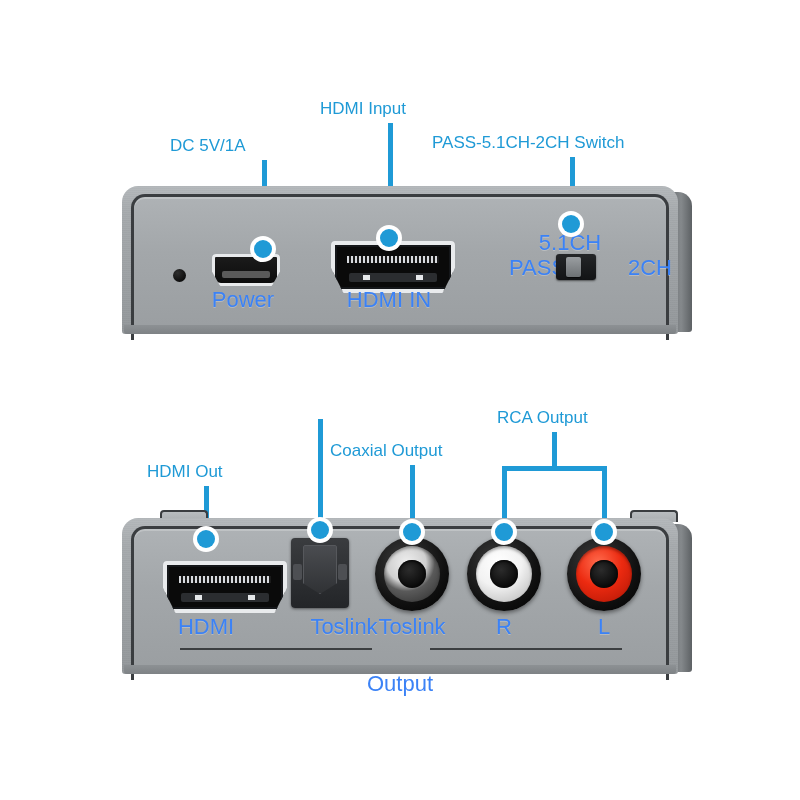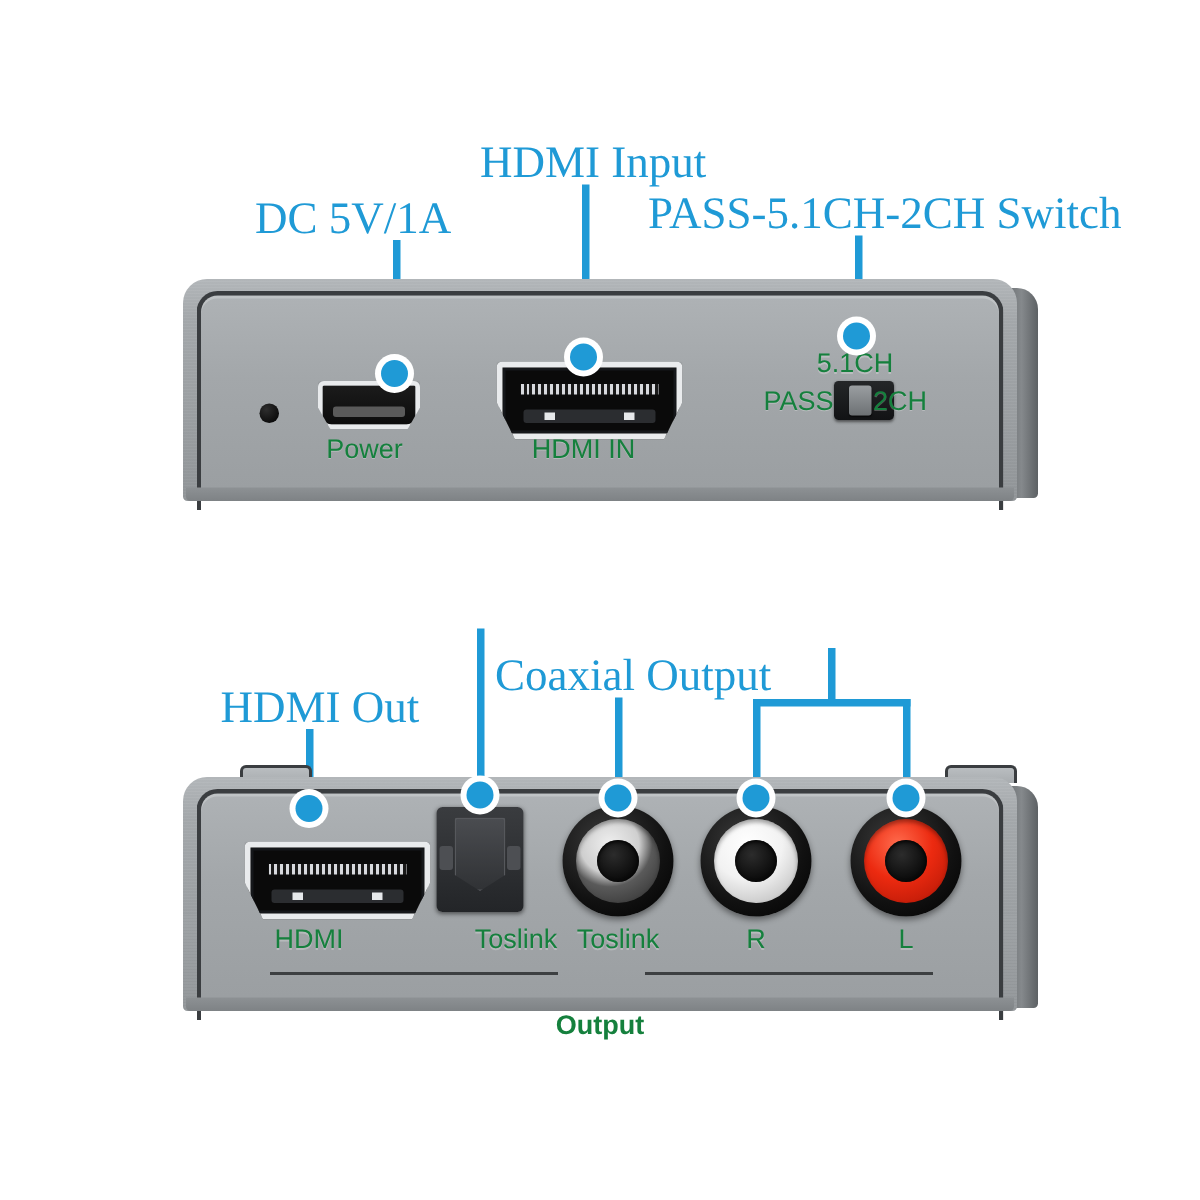--- a/index.html
+++ b/index.html
@@ -9,25 +9,24 @@
     font-family:"Liberation Sans", sans-serif;
     overflow:hidden;
     position:relative;
   }
   #stage{position:absolute;inset:0;width:800px;height:800px;}
 
   
   .anno-label{
     position:absolute;
     color:#1f9ad6;
-    font-size:30px;
+    font-size:17px;
     line-height:26px;
     white-space:nowrap;
     letter-spacing:0px;
-    font-family:Liberation Serif, serif;
   }
   .lead{
     position:absolute;
     background:#1f9ad6;
   }
   .lead-v{width:5px;}
   .lead-h{height:5px;}
   .dot{
     position:absolute;
     width:18px;height:18px;
@@ -188,22 +187,22 @@
   
   .led{
     position:absolute;width:13px;height:13px;border-radius:50%;
     background:radial-gradient(circle at 35% 30%,#2e2e2e,#000);
     z-index:5;
   }
 
   
   .silk{
     position:absolute;
-    color:#15803d;
-    font-size:18px;
+    color:#3b82f6;
+    font-size:22px;
     line-height:19px;
     white-space:nowrap;
     z-index:5;
     text-shadow:0 1px 0 rgba(255,255,255,.25);
   }
   .silk.center{transform:translateX(-50%);}
 
   
   .switch-body{
     position:absolute;
@@ -268,27 +267,28 @@
       <div class="hdmi-lip"></div>
     </div>
   </div>
   <div class="silk center" style="left:389px;top:290px;">HDMI IN</div>
 
   <div class="silk center" style="left:570px;top:233px;">5.1CH</div>
   <div class="silk" style="left:509px;top:258px;">PASS</div>
   <div class="switch-body" style="left:556px;top:254px;">
     <div class="switch-nub"></div>
   </div>
-  <div class="silk" style="left:582px;top:258px;">2CH</div>
+  <div class="silk" style="left:628px;top:258px;">2CH</div>
 
   <div class="anno-label" style="left:147px;top:459px;text-align:center;">HDMI Out</div>
 
 
   <div class="anno-label" style="left:330px;top:438px;">Coaxial Output</div>
 
+  <div class="anno-label" style="left:497px;top:405px;">RCA Output</div>
 
   <div class="lead lead-v" style="left:204px;top:486px;height:49px;"></div>
   <div class="lead lead-v" style="left:318px;top:419px;height:116px;"></div>
   <div class="lead lead-v" style="left:410px;top:465px;height:70px;"></div>
 
   <div class="lead lead-v" style="left:552px;top:432px;height:38px;"></div>
   <div class="lead lead-h" style="left:502px;top:466px;width:105px;"></div>
   <div class="lead lead-v" style="left:502px;top:466px;height:69px;"></div>
   <div class="lead lead-v" style="left:602px;top:466px;height:69px;"></div>
 
@@ -347,16 +347,16 @@
   <div class="port" style="left:567px;top:537px;">
     <div class="rca">
       <div class="rca-ring ring-red">
         <div class="rca-hole"></div>
       </div>
     </div>
   </div>
   <div class="silk center" style="left:604px;top:617px;">L</div>
 
   <div class="out-line" style="left:180px;top:648px;width:192px;"></div>
-  <div class="silk center" style="left:400px;top:674px;font-weight:bold;">Output</div>
+  <div class="silk center" style="left:400px;top:674px;">Output</div>
   <div class="out-line" style="left:430px;top:648px;width:192px;"></div>
 
 </div>
 
 </body></html>

